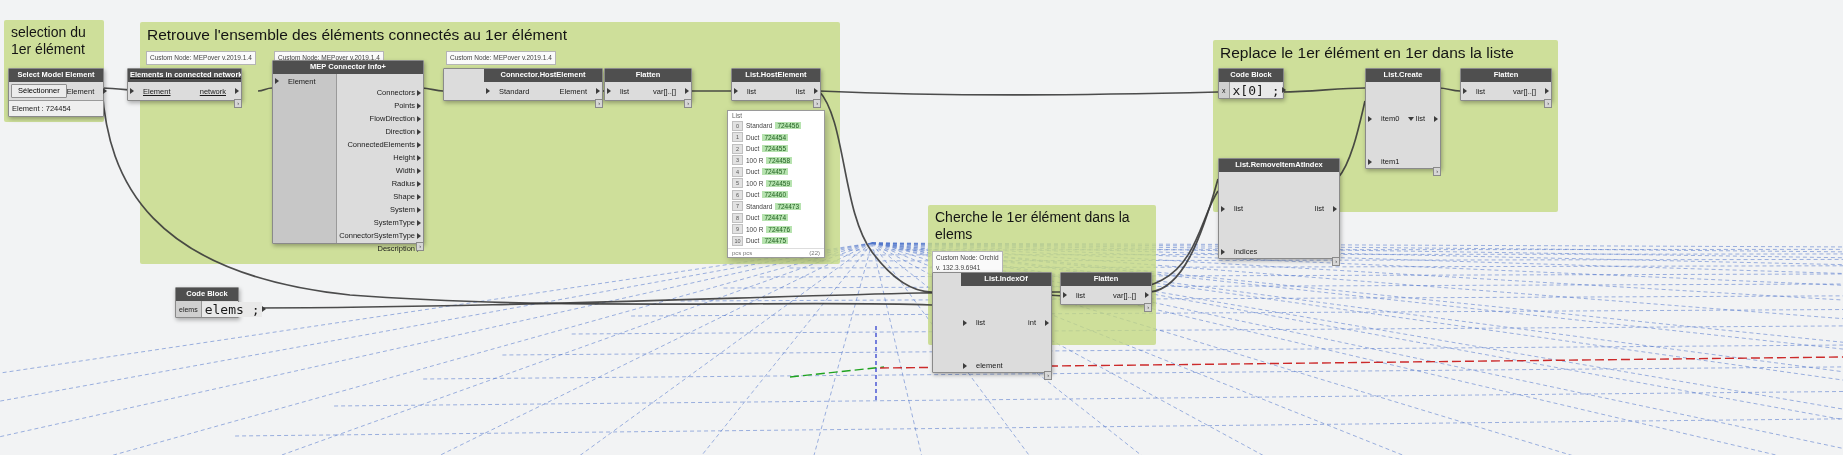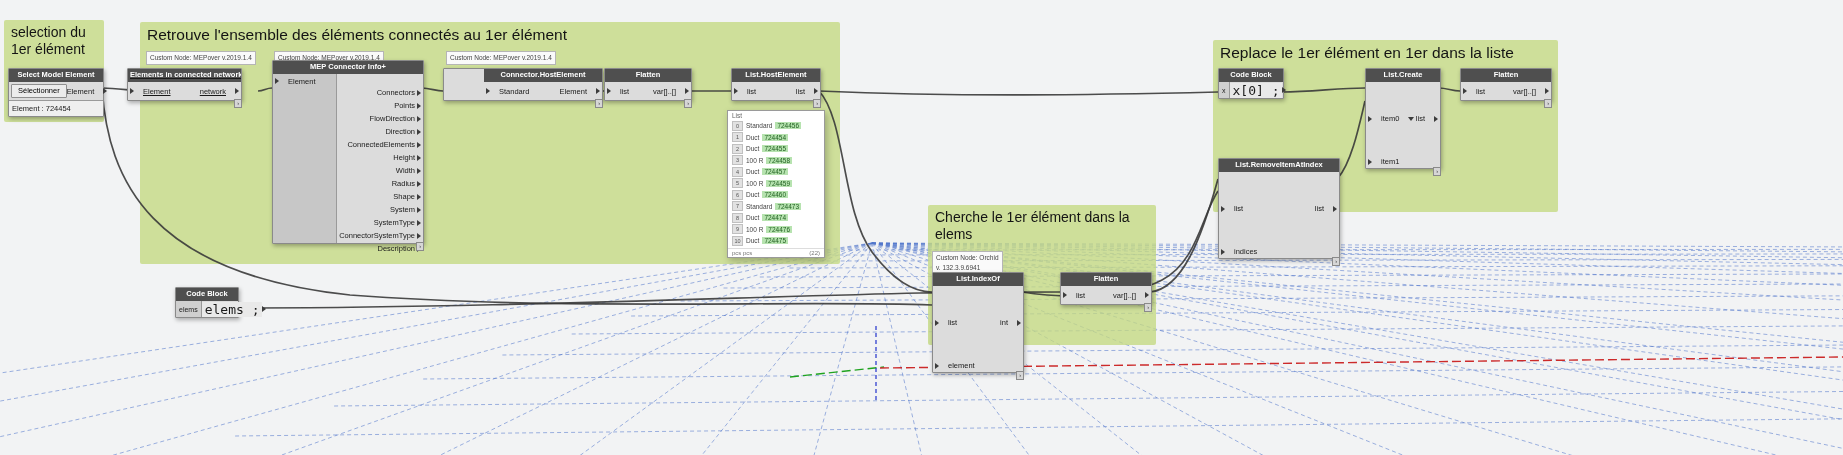--- a/index.html
+++ b/index.html
@@ -364,21 +364,21 @@
       <span class="cb-port">elems</span>
       <span class="cb-code">elems ;</span>
       <span class="tri" style="margin-right:1px;"></span>
     </div>
   </div>
 
   <div class="badge" style="left:932px;top:251px;">
     <div>Custom Node: Orchid</div>
     <div>v. 132.3.9.6941</div>
   </div>
-  <div class="node" style="left:932px;top:272px;width:90px;">
+  <div class="node" style="left:932px;top:272px;width:90px;padding-left:28px;">
     <div class="node-header">List.IndexOf</div>
     <div class="prow slim">
       <span class="port">
         <span class="tri"></span>
         <span class="plabel">list</span>
       </span>
       <span class="port">
         <span class="plabel">int</span>
         <span class="tri"></span>
       </span>

